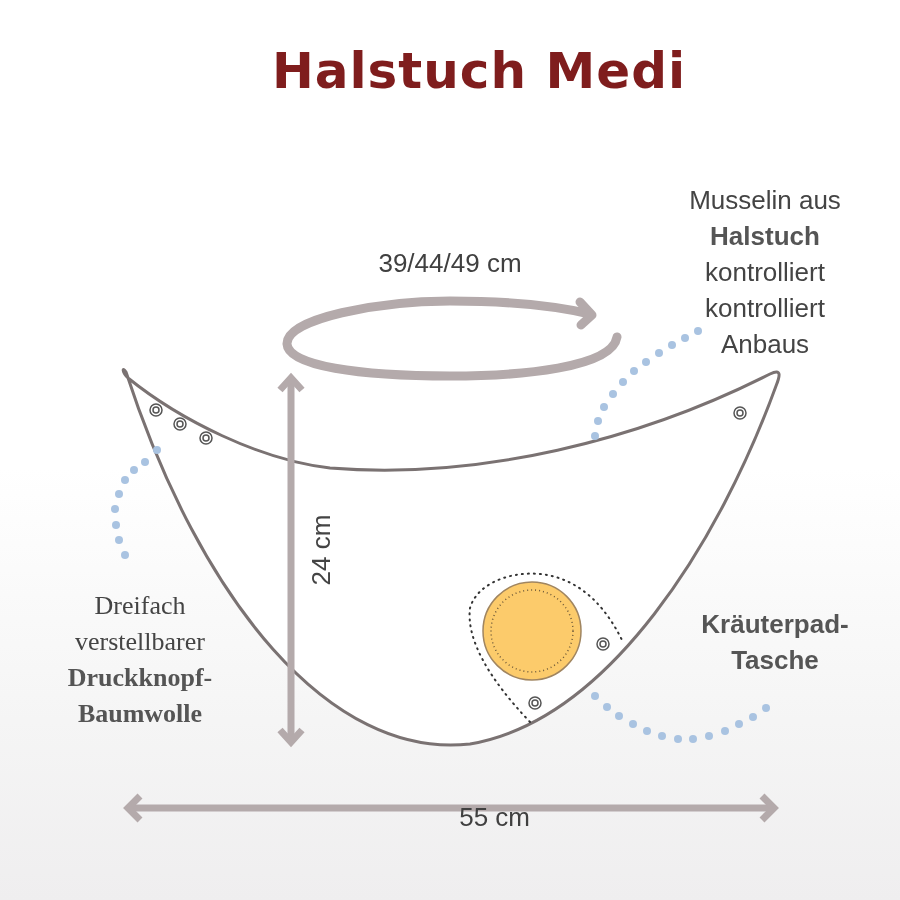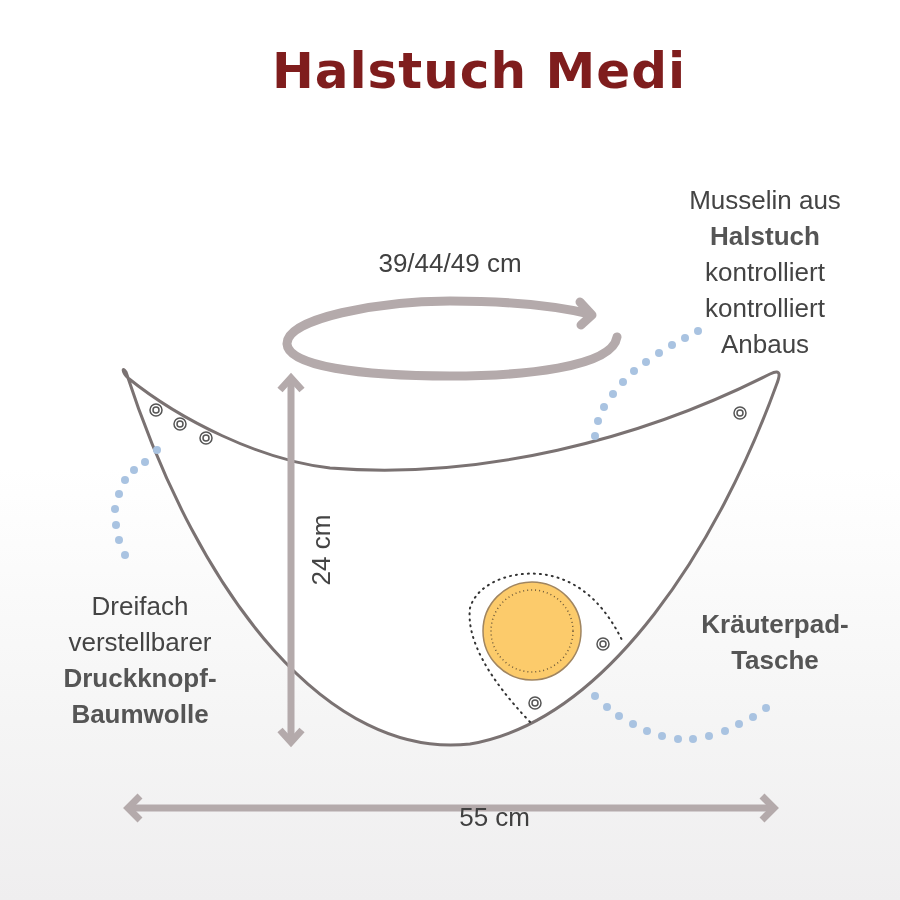--- a/index.html
+++ b/index.html
@@ -138,21 +138,21 @@
 <div class="dim" style="left:370px; top:802px; width:160px; text-align:right;">55 cm</div>
 
 <div class="label" style="left:660px; top:158px; width:210px;">
   <span>Musselin aus</span>
   <span class="strong">Halstuch</span>
   <span>kontrolliert</span>
   <span>kontrolliert</span>
   <span>Anbaus</span>
 </div>
 
-<div class="label" style="left:40px; top:564px; width:200px;">
+<div class="label" style="left:40px; top:564px; width:200px;font-family:Liberation Serif, serif;">
   <span>Dreifach</span>
   <span>verstellbarer</span>
   <span class="strong">Druckknopf-</span>
   <span class="strong">Baumwolle</span>
 </div>
 
 <div class="label" style="left:680px; top:582px; width:190px;">
   <span class="strong">Kräuterpad-</span>
   <span class="strong">Tasche</span>
 </div>

